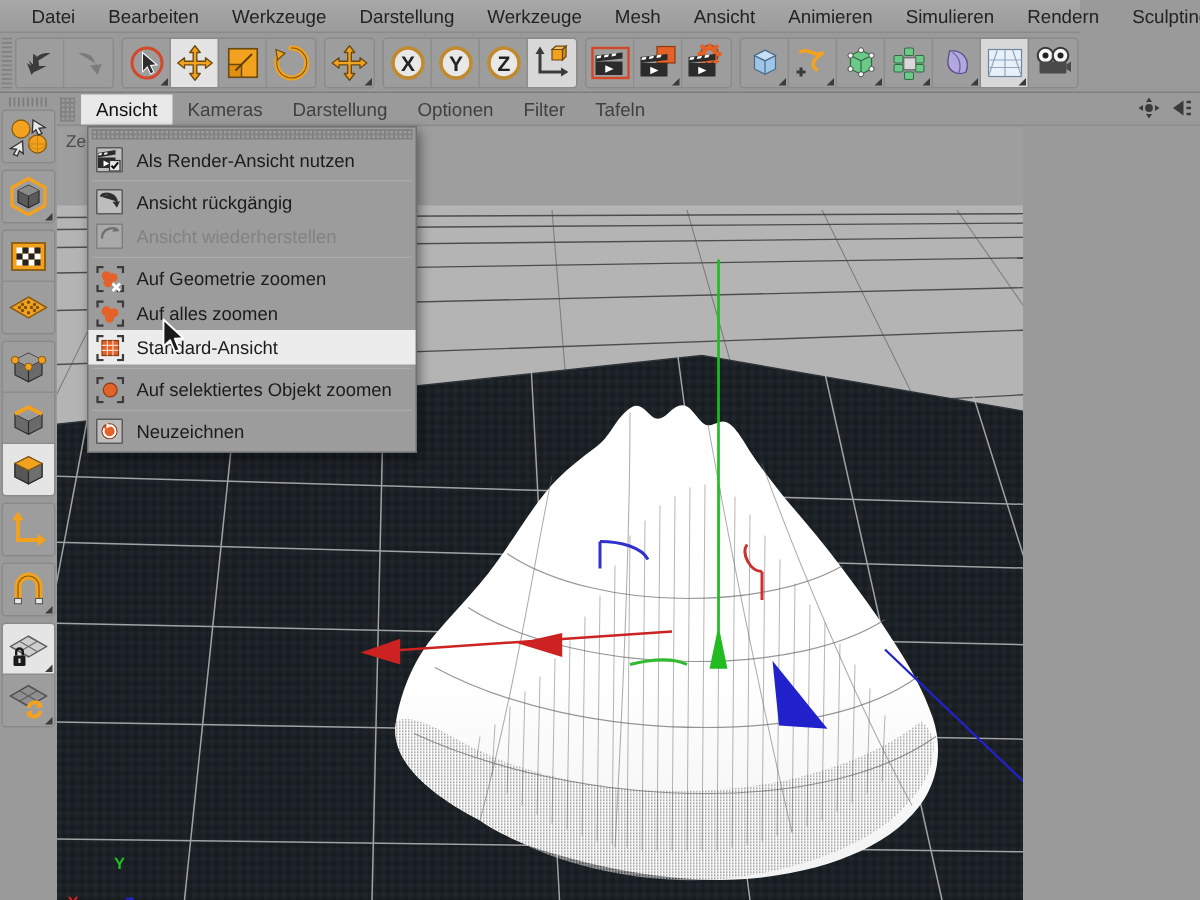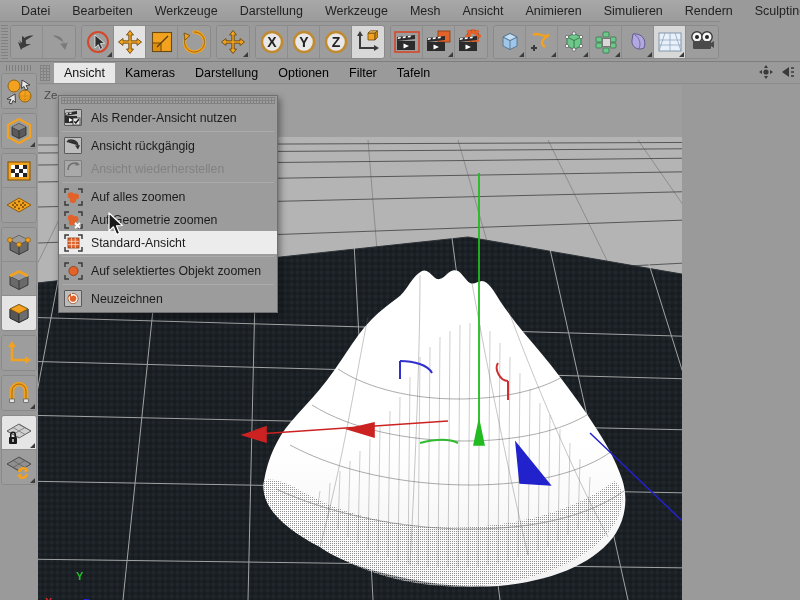--- a/index.html
+++ b/index.html
@@ -115,21 +115,21 @@
   }
   .vp-grip {
     width: 10px; height: 16px; margin: 0 4px 0 2px;
     background-image: repeating-linear-gradient(
       to bottom, #7d7d7d 0 1px, transparent 1px 3px),
       repeating-linear-gradient(to right, #7d7d7d 0 1px, transparent 1px 3px);
     background-size: 3px 3px;
     opacity: .8;
   }
   .vp-menubar .vmi {
-    font-size: 12.5px; color: #000000;
+    font-size: 12.5px; color: #404040;
     padding: 0 10px; line-height: 20px; cursor: default;
   }
   .vp-menubar .vmi.open { background: #e8e8e8; color: #111; }
   .vp-nav {
     position: absolute; right: 4px; top: 2px;
     display: flex; gap: 6px; align-items: center;
   }
 
   .vp-canvas {
     position: absolute; left: 0; top: 23px;
@@ -145,21 +145,20 @@
 
   
   .dropdown {
     position: absolute; left: 58px; top: 84px;
     width: 220px;
     background: #9c9c9c;
     border: 1px solid #6f6f6f;
     box-shadow: 2px 3px 7px rgba(0,0,0,.42);
     z-index: 50;
     padding-bottom: 2px;
-    margin-top: 11px;
   }
   .dd-grip {
     height: 7px; margin: 1px 2px 2px 2px;
     background-image: repeating-linear-gradient(
       to right, #787878 0 1px, transparent 1px 3px),
       repeating-linear-gradient(to bottom, #787878 0 1px, transparent 1px 3px);
     background-size: 3px 3px;
     opacity: .75;
   }
   .dd-item {
@@ -857,44 +856,44 @@
 
     <div class="dd-item">
       <span class="dd-icon">
         <svg width="19" height="18" viewBox="0 0 19 18">
           <g stroke="#3a3a3a" stroke-width="1.5" fill="none">
             <path d="M1 5 L1 1 L5 1"></path>
               <path d="M14 1 L18 1 L18 5"></path>
             <path d="M18 13 L18 17 L14 17"></path>
               <path d="M5 17 L1 17 L1 13"></path>
           </g>
-          <circle cx="7" cy="7.5" r="3.3" fill="#e2622a"></circle>
-          <circle cx="12" cy="8.5" r="3" fill="#e2622a"></circle>
-          <circle cx="9" cy="12" r="3.1" fill="#e2622a"></circle>
+          <circle cx="7" cy="7" r="3.2" fill="#e2622a"></circle>
+          <circle cx="11.5" cy="8" r="2.9" fill="#e2622a"></circle>
+          <circle cx="8" cy="11.5" r="3" fill="#e2622a"></circle>
+          <path d="M11 12 L16 17 M16 12 L11 17" stroke="#fff" stroke-width="1.8"></path>
         </svg>
       </span>
-      <span class="dd-label">Auf alles zoomen</span>
+      <span class="dd-label">Auf Geometrie zoomen</span>
     </div>
 
     <div class="dd-item">
       <span class="dd-icon">
         <svg width="19" height="18" viewBox="0 0 19 18">
           <g stroke="#3a3a3a" stroke-width="1.5" fill="none">
             <path d="M1 5 L1 1 L5 1"></path>
               <path d="M14 1 L18 1 L18 5"></path>
             <path d="M18 13 L18 17 L14 17"></path>
               <path d="M5 17 L1 17 L1 13"></path>
           </g>
-          <circle cx="7" cy="7" r="3.2" fill="#e2622a"></circle>
-          <circle cx="11.5" cy="8" r="2.9" fill="#e2622a"></circle>
-          <circle cx="8" cy="11.5" r="3" fill="#e2622a"></circle>
-          <path d="M11 12 L16 17 M16 12 L11 17" stroke="#fff" stroke-width="1.8"></path>
+          <circle cx="7" cy="7.5" r="3.3" fill="#e2622a"></circle>
+          <circle cx="12" cy="8.5" r="3" fill="#e2622a"></circle>
+          <circle cx="9" cy="12" r="3.1" fill="#e2622a"></circle>
         </svg>
       </span>
-      <span class="dd-label">Auf Geometrie zoomen</span>
+      <span class="dd-label">Auf alles zoomen</span>
     </div>
 
     <div class="dd-item hl">
       <span class="dd-icon">
         <svg width="19" height="18" viewBox="0 0 19 18">
           <g stroke="#3a3a3a" stroke-width="1.5" fill="none">
             <path d="M1 5 L1 1 L5 1"></path>
               <path d="M14 1 L18 1 L18 5"></path>
             <path d="M18 13 L18 17 L14 17"></path>
               <path d="M5 17 L1 17 L1 13"></path>

